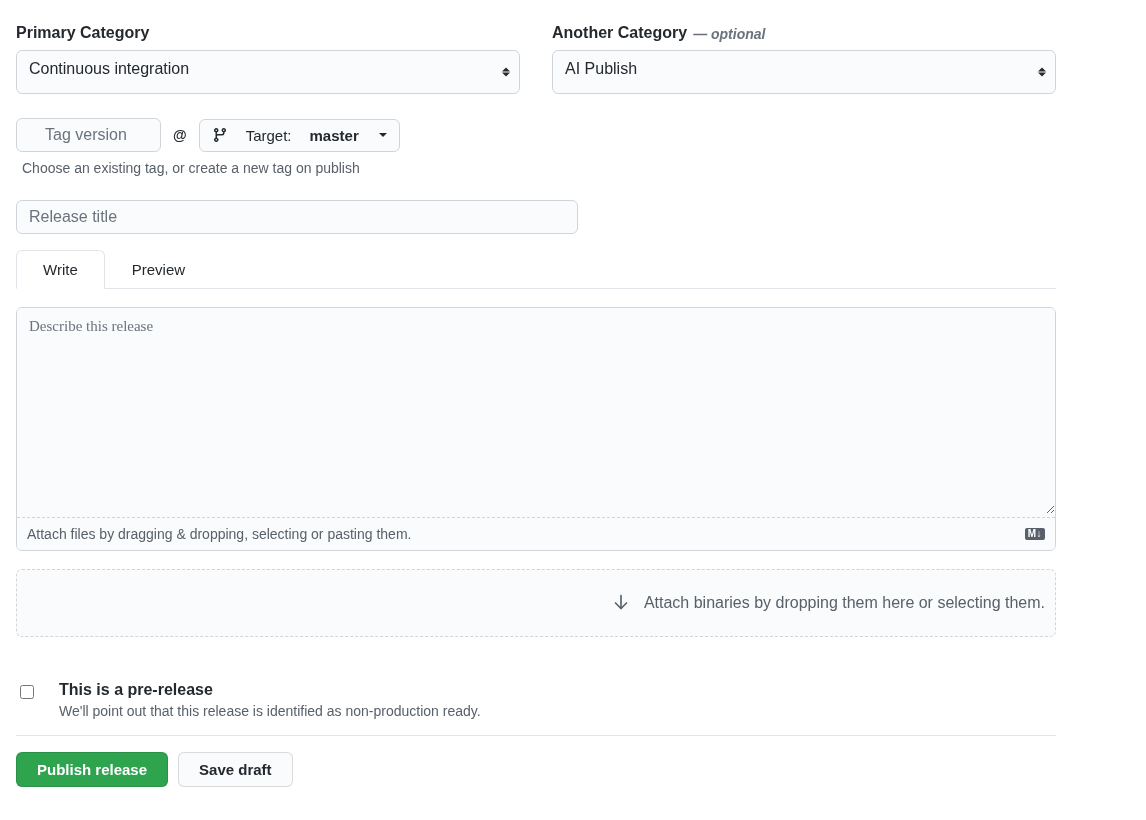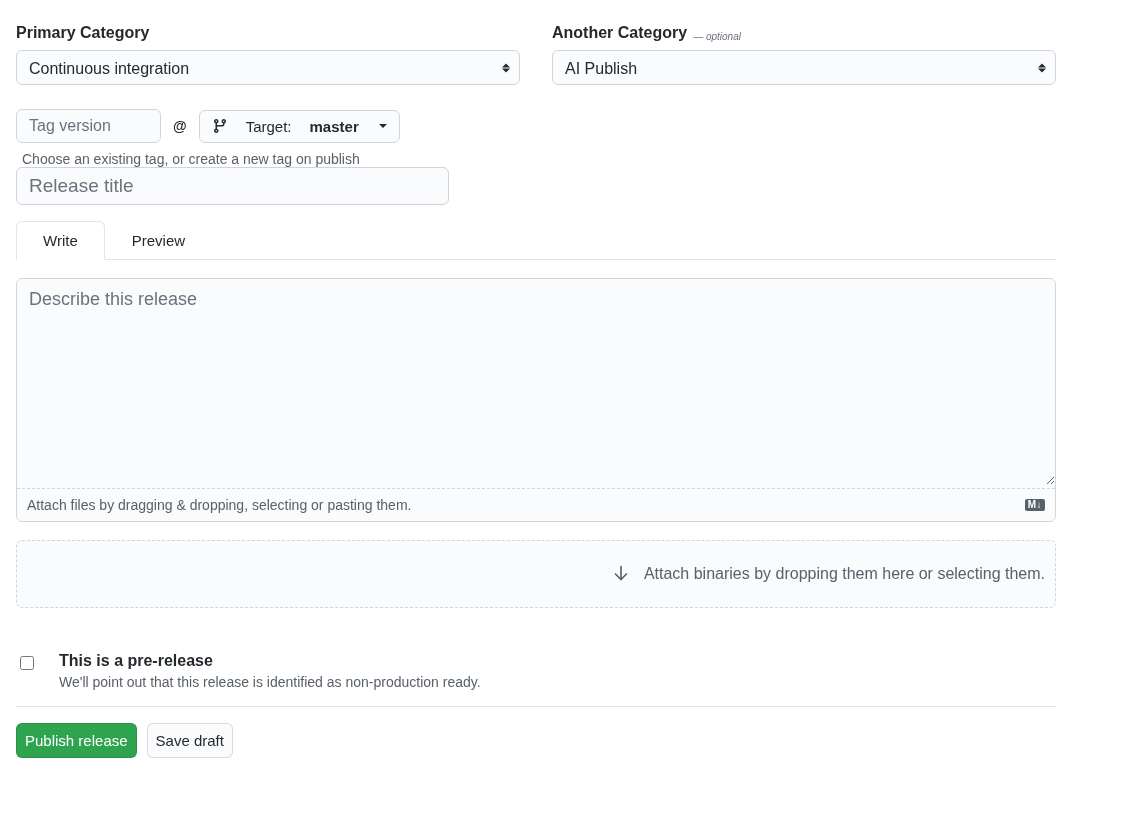--- a/index.html
+++ b/index.html
@@ -15,25 +15,25 @@
   .category-row { display: flex; gap: 32px; margin-bottom: 24px; }
   .category-col { flex: 1; min-width: 0; }
   .category-label {
     font-weight: 600;
     font-size: 16px;
     margin-bottom: 8px;
     display: flex;
     align-items: flex-end;
     gap: 6px;
   }
-  .optional-hint { font-style: italic; color: #6a737d; font-weight: 400; font-size: 10px; }
+  .optional-hint { font-style: italic; color: #6a737d; font-weight: 700; font-size: 14px; }
   .select-wrap { position: relative; }
   .form-select {
     width: 100%;
-    padding: 7px 32px 4px 12px;
+    padding: 7px 32px 13px 12px;
     font-size: 16px;
     line-height: 1.4;
     border: 1px solid #d1d5da;
     border-radius: 6px;
     background: #fafbfc;
     appearance: none;
     -webkit-appearance: none;
     color: #24292e;
     cursor: pointer;
   }
@@ -56,21 +56,21 @@
   .select-arrows .down { border-top: 4px solid #24292e; }
 
   .tag-target-row {
     display: flex;
     align-items: center;
     gap: 12px;
     margin-top: 24px;
   }
   .tag-input {
     width: 145px;
-    padding: 7px 12px;
+    padding: 7px 28px;
     font-size: 16px;
     border: 1px solid #d1d5da;
     border-radius: 6px;
     background: #fafbfc;
     color: #24292e;
   }
   .tag-input::placeholder { color: #6a737d; }
   .at-symbol { font-weight: 600; color: #24292e; font-size: 14px; }
   .target-btn {
     display: inline-flex;
@@ -88,24 +88,25 @@
   .caret-down {
     width: 0; height: 0;
     border-left: 4px solid transparent;
     border-right: 4px solid transparent;
     border-top: 4px solid #24292e;
     margin-left: 2px;
   }
   .tag-hint { color: #586069; font-size: 14px; margin: 8px 0 0 6px; }
 
   .title-input {
-    width: 433px;
+    width: 562px;
     max-width: 100%;
+    margin-top: 24px;
     padding: 7px 12px;
-    font-size: 19px;
+    font-size: 16px;
     border: 1px solid #d1d5da;
     border-radius: 6px;
     background: #fafbfc;
     color: #24292e;
   }
   .title-input::placeholder { color: #6a737d; }
 
   .tabs-row {
     margin-top: 16px;
     border-bottom: 1px solid #e1e4e8;
@@ -133,22 +134,22 @@
     border-radius: 6px;
     background: #fafbfc;
     overflow: hidden;
   }
   .editor-textarea {
     width: 100%;
     min-height: 206px;
     border: none;
     outline: none;
     padding: 10px 12px;
-    font-size: 18px;
-    font-family: Liberation Sans, sans-serif;
+    font-size: 15px;
+    font-family: Liberation Serif, serif;
     background: #fafbfc;
     resize: vertical;
     color: #24292e;
   }
   .editor-textarea::placeholder { color: #6a737d; }
   .editor-footer {
     border-top: 1px dashed #d1d5da;
     padding: 8px 10px;
     display: flex;
     justify-content: space-between;
@@ -193,25 +194,25 @@
   .prerelease-texts .desc { font-size: 14px; color: #586069; margin-top: 4px; }
 
   .btn-row {
     margin-top: 16px;
     padding-top: 16px;
     border-top: 1px solid #e1e4e8;
     display: flex;
     gap: 10px;
   }
   .btn {
-    padding: 8px 8px;
+    padding: 8px 20px;
     border-radius: 6px;
     border: 1px solid rgba(27,31,35,0.15);
     font-size: 15px;
-    font-weight: 400;
+    font-weight: 700;
     cursor: pointer;
   }
   .btn-primary { background: #2ea44f; color: #ffffff; border-color: rgba(27,31,35,0.15); }
   .btn-secondary { background: #fafbfc; color: #24292e; }
   input[type="checkbox"] { margin-top: 4px; width: 14px; height: 14px; cursor: pointer; }
 </style>
 </head>
 <body>
 
 <div class="container">

